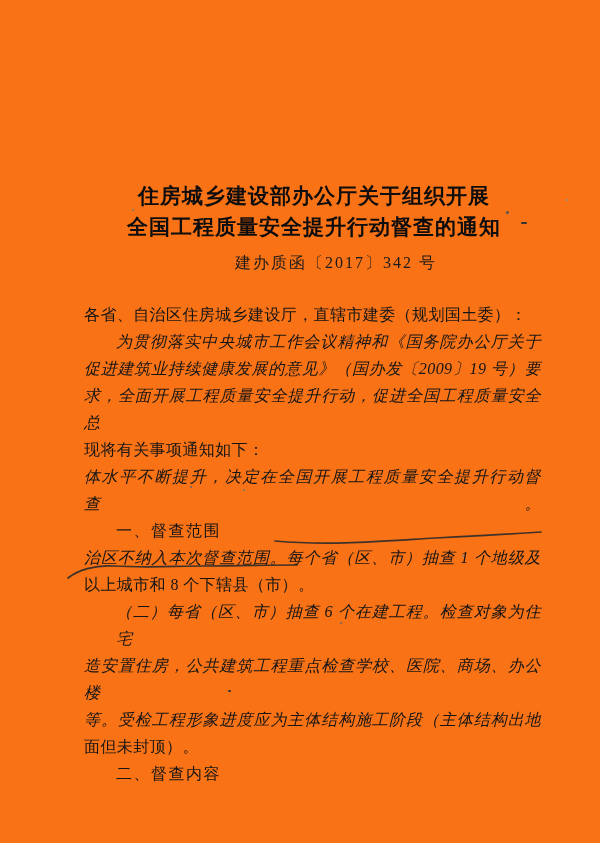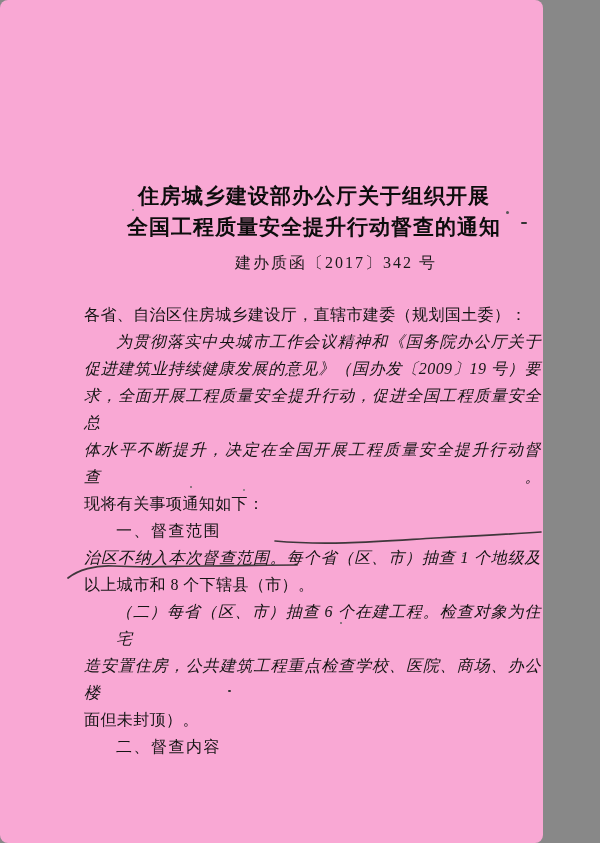--- a/index.html
+++ b/index.html
@@ -1,24 +1,23 @@
 <!DOCTYPE html>
 <html><head>
 <meta charset="utf-8">
 <style>
   html, body { margin: 0; padding: 0; background: #888; }
   .page {
     position: relative;
-    width: 543px;
+    width: 600px;
     height: 843px;
-    background: #f9a8d4;
+    background: #f97316;
     overflow: hidden;
     font-family: "Liberation Serif", serif;
     color: #111;
-    border-radius: 8px;
   }
   .title {
     position: absolute;
     top: 180px;
     left: 14px;
     width: 600px;
     margin: 0;
     text-align: center;
     font-family: "Liberation Sans", sans-serif;
     font-weight: 700;
@@ -79,27 +78,28 @@
     <span class="tline">全国工程质量安全提升行动督查的通知</span>
   </h1>
 
   <div class="docnum">建办质函〔2017〕342 号</div>
 
   <div class="body-lines" id="body-lines">
       <div class="line">各省、自治区住房城乡建设厅，直辖市建委（规划国土委）：</div>
       <div class="line indent justify">为贯彻落实中央城市工作会议精神和《国务院办公厅关于</div>
       <div class="line justify">促进建筑业持续健康发展的意见》（国办发〔2009〕19 号）要</div>
       <div class="line justify">求，全面开展工程质量安全提升行动，促进全国工程质量安全总</div>
+      <div class="line">现将有关事项通知如下：</div>
       <div class="line justify">体水平不断提升，决定在全国开展工程质量安全提升行动督查。</div>
-      <div class="line">现将有关事项通知如下：</div>
       <div class="line indent bold">一、督查范围</div>
       <div class="line justify">治区不纳入本次督查范围。每个省（区、市）抽查 1 个地级及</div>
       <div class="line">以上城市和 8 个下辖县（市）。</div>
       <div class="line indent justify">（二）每省（区、市）抽查 6 个在建工程。检查对象为住宅</div>
       <div class="line justify">造安置住房，公共建筑工程重点检查学校、医院、商场、办公楼</div>
+      <div class="line justify">等。受检工程形象进度应为主体结构施工阶段（主体结构出地</div>
       <div class="line">面但未封顶）。</div>
       <div class="line indent bold">二、督查内容</div>
     </div>
 
   <svg class="pen-overlay" width="600" height="843" viewBox="0 0 600 843" xmlns="http://www.w3.org/2000/svg">
     <path d="M275,541 C330,546 385,541 435,538 C475,536 512,534 541,532" fill="none" stroke-width="1.7" stroke-linecap="round" opacity="0.9" stroke="#2a2a2a"></path>
     <path d="M68,578 C78,570 95,565 113,566 C150,568 175,566 205,566 C240,566 268,565 297,565" fill="none" stroke-width="1.7" stroke-linecap="round" opacity="0.9" stroke="#2a2a2a"></path>
   </svg>
 
   <div class="speck" style="left:132px;top:209px;width:2px;height:2px;background:#777;"></div>

